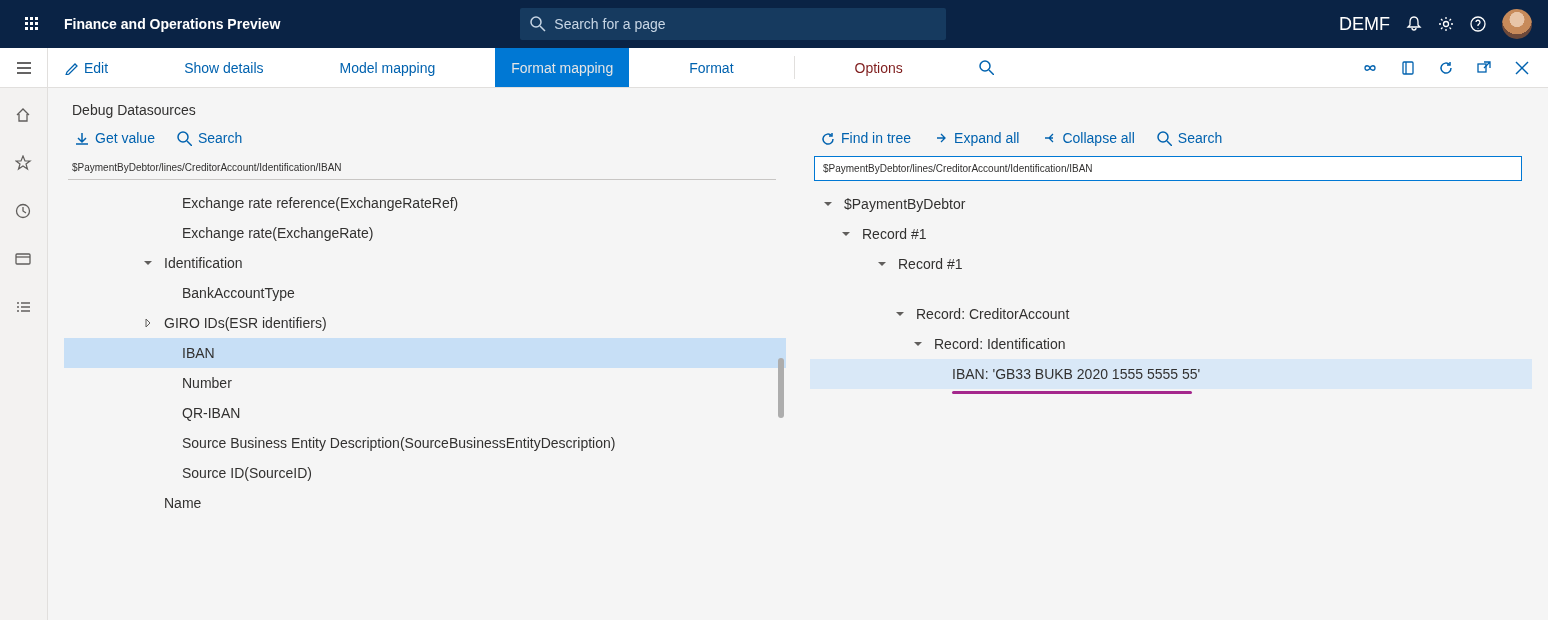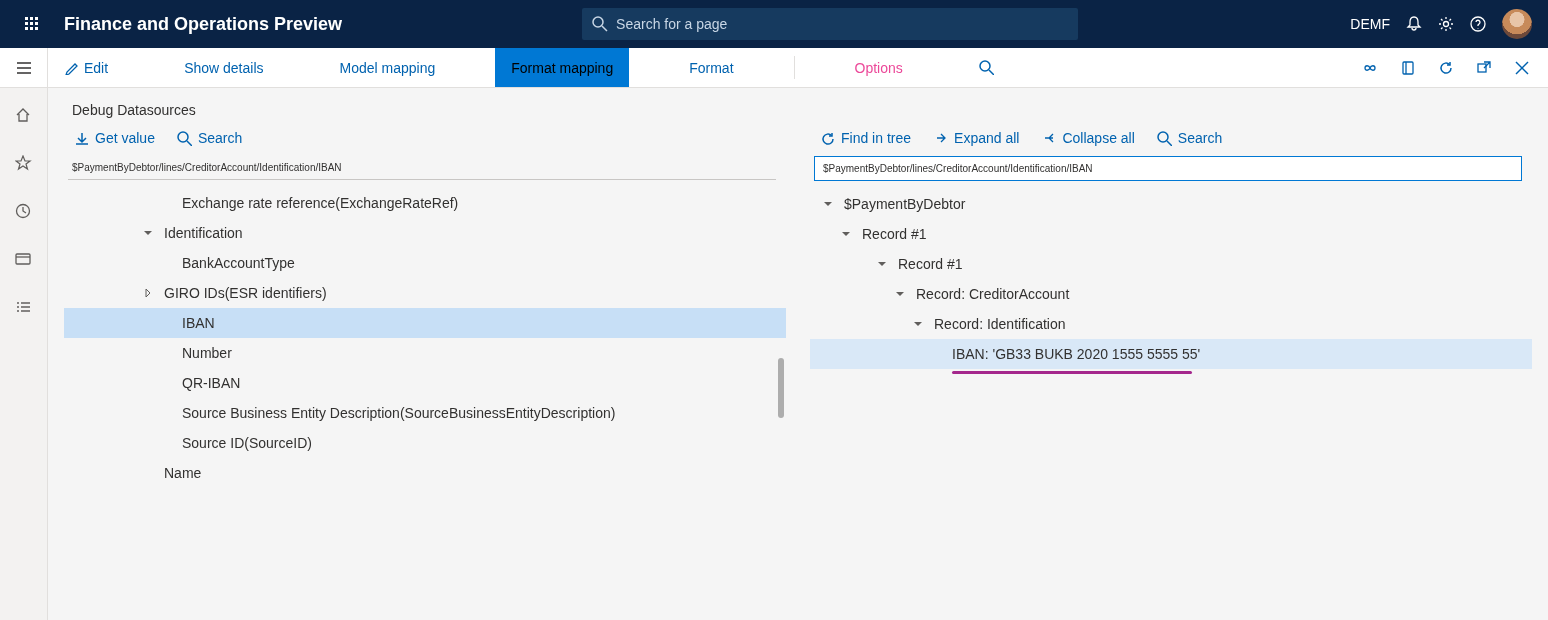--- a/index.html
+++ b/index.html
@@ -1,37 +1,37 @@
 <!DOCTYPE html>
 <html><head>
 <meta charset="utf-8">
 <style>
 * { box-sizing: border-box; margin: 0; padding: 0; }
 body { font-family: "Segoe UI", Arial, sans-serif; font-size: 14px; color: #323130; background: #f3f2f1; overflow: hidden; }
 
 
 .topbar { height: 48px; background: #0a2345; color: #fff; display: flex; align-items: center; padding: 0 8px; }
 .waffle { width: 48px; height: 48px; display:flex; align-items:center; justify-content:center; }
-.title { font-size: 18px; font-weight: 600; margin-left: 8px; }
-.search-wrap { margin-left: 240px; width: 496px; height: 32px; background: #163a5f; border-radius: 2px; display:flex; align-items:center; padding:7px 10px; color:#c8d6e5; }
+.title { font-size: 14px; font-weight: 600; margin-left: 8px; }
+.search-wrap { margin-left: 240px; width: 426px; height: 32px; background: #163a5f; border-radius: 2px; display:flex; align-items:center; padding:7px 10px; color:#c8d6e5; }
 .search-wrap svg { margin-right:8px; }
 .search-wrap input { background: transparent; border: none; outline: none; color: #fff; font-size: 14px; width: 100%; }
 .search-wrap input::placeholder { color: #c8d6e5; }
 .topbar .spacer { flex:1; }
 .top-icons { display:flex; align-items:center; gap: 16px; padding-right:8px;}
-.top-icons .txt { font-size:14px; }
+.top-icons .txt { font-size:18px; }
 .avatar { width:30px; height:30px; border-radius:50%; background: radial-gradient(circle at 50% 35%, #e8c5a8 0 30%, #c78a5a 31% 60%, #6d493a 61% 100%); }
 
 
 .ribbon-row { height: 40px; background:#fff; border-bottom:1px solid #e1dfdd; display:flex; align-items:stretch; }
 .hamburger { width:48px; display:flex; align-items:center; justify-content:center; border-right:1px solid #e1dfdd;}
 .ribbon-items { display:flex; align-items:stretch;gap:44px; }
 .ribbon-btn { display:flex; align-items:center; padding:0 16px; font-size:14px; color:#0062af; cursor:pointer; }
-.ribbon-btn.active { background:#0078d4; color:#000000; }
-.ribbon-btn.plain { color:#ec4899;align-items:center; }
+.ribbon-btn.active { background:#0078d4; color:#e5e5e5; }
+.ribbon-btn.plain { color:#7f1d1d;align-items:center; }
 .ribbon-btn svg { margin-right:6px; }
 .ribbon-sep { width:1px; background:#e1dfdd; margin:8px 0;}
 .ribbon-spacer { flex:1; }
 .ribbon-right { display:flex; align-items:center; padding-right:8px; gap:2px; }
 .ricon { width:36px; height:40px; display:flex; align-items:center; justify-content:center; color:#0062af; cursor:pointer;}
 
 
 .body-row { display:flex; height: calc(620px - 48px - 40px); }
 .leftrail { width:48px; background:#f3f2f1; border-right:1px solid #e1dfdd; display:flex; flex-direction:column; align-items:center; padding-top:8px; gap:8px;}
 .leftrail .ritem { width:40px; height:40px; display:flex; align-items:center; justify-content:center; color:#605e5c; cursor:pointer;}
@@ -291,20 +291,25 @@
           </div>
         </div>
         <div class="pathbox">$PaymentByDebtor/lines/CreditorAccount/Identification/IBAN</div>
         <div class="tree" id="left-tree">
           <div class="scroll-indicator"></div>
         <div class="treerow" style="padding-left: 94px;">
               <span class="caret"></span>
               <span class="in" style="width:8px"></span>
               <span>Exchange rate reference(ExchangeRateRef)</span>
             </div>
+            <div class="treerow" style="padding-left: 94px;">
+              <span class="caret"></span>
+              <span class="in" style="width:8px"></span>
+              <span>Exchange rate(ExchangeRate)</span>
+            </div>
             <div class="treerow" style="padding-left: 76px;">
               <span class="caret">
                 <svg width="10" height="10">
                   <path d="M1 3 L5 7 L9 3 Z" fill="#605e5c"></path>
                 </svg>
               </span>
               <span class="in" style="width:8px"></span>
               <span>Identification</span>
             </div>
             <div class="treerow" style="padding-left: 94px;">
@@ -403,21 +408,21 @@
             </div>
             <div class="treerow" style="padding-left: 64px;">
               <span class="caret">
                 <svg width="10" height="10">
                   <path d="M1 3 L5 7 L9 3 Z" fill="#605e5c"></path>
                 </svg>
               </span>
               <span class="in" style="width:8px"></span>
               <span>Record #1</span>
             </div>
-            <div class="treerow" style="padding-left: 82px;">
+            <div class="treerow" style="padding-left: 82px; margin-top: 20px;">
               <span class="caret">
                 <svg width="10" height="10">
                   <path d="M1 3 L5 7 L9 3 Z" fill="#605e5c"></path>
                 </svg>
               </span>
               <span class="in" style="width:8px"></span>
               <span>Record: CreditorAccount</span>
             </div>
             <div class="treerow" style="padding-left: 100px;">
               <span class="caret">

